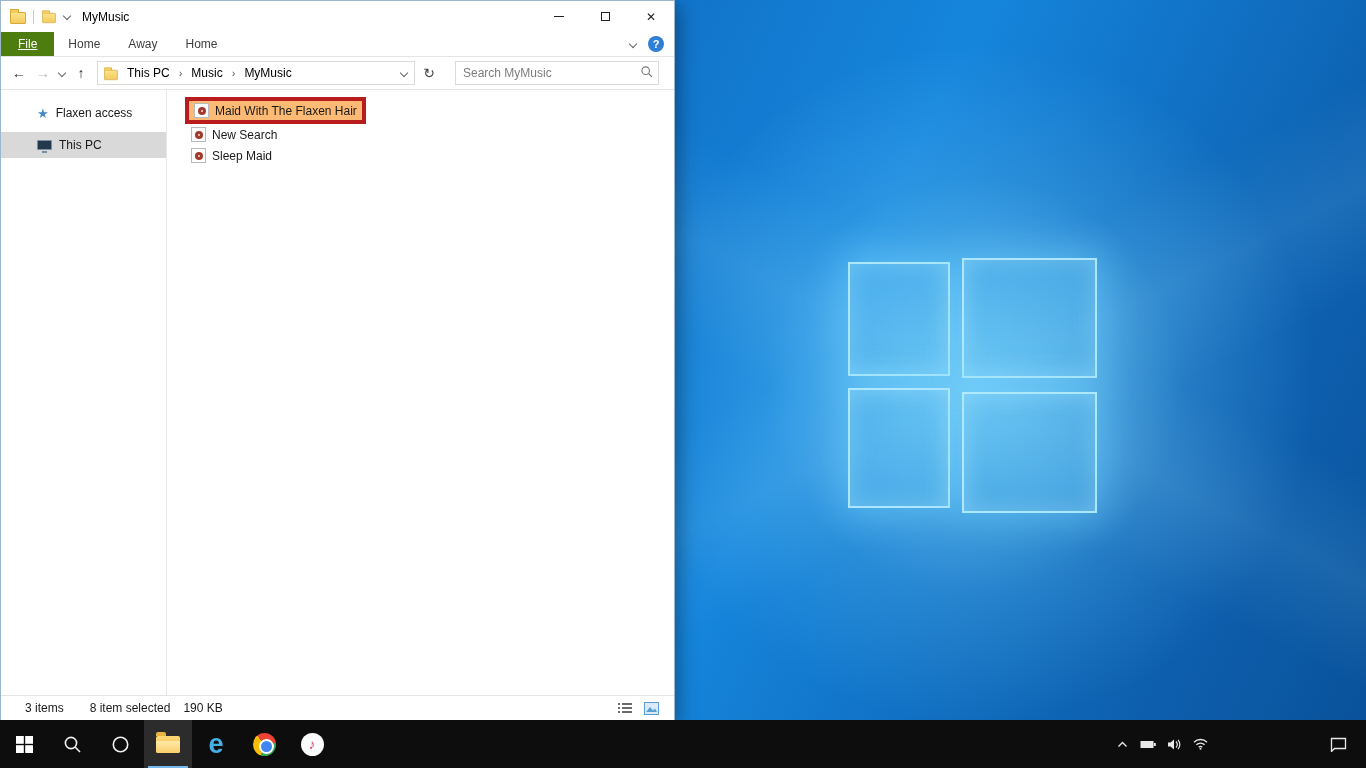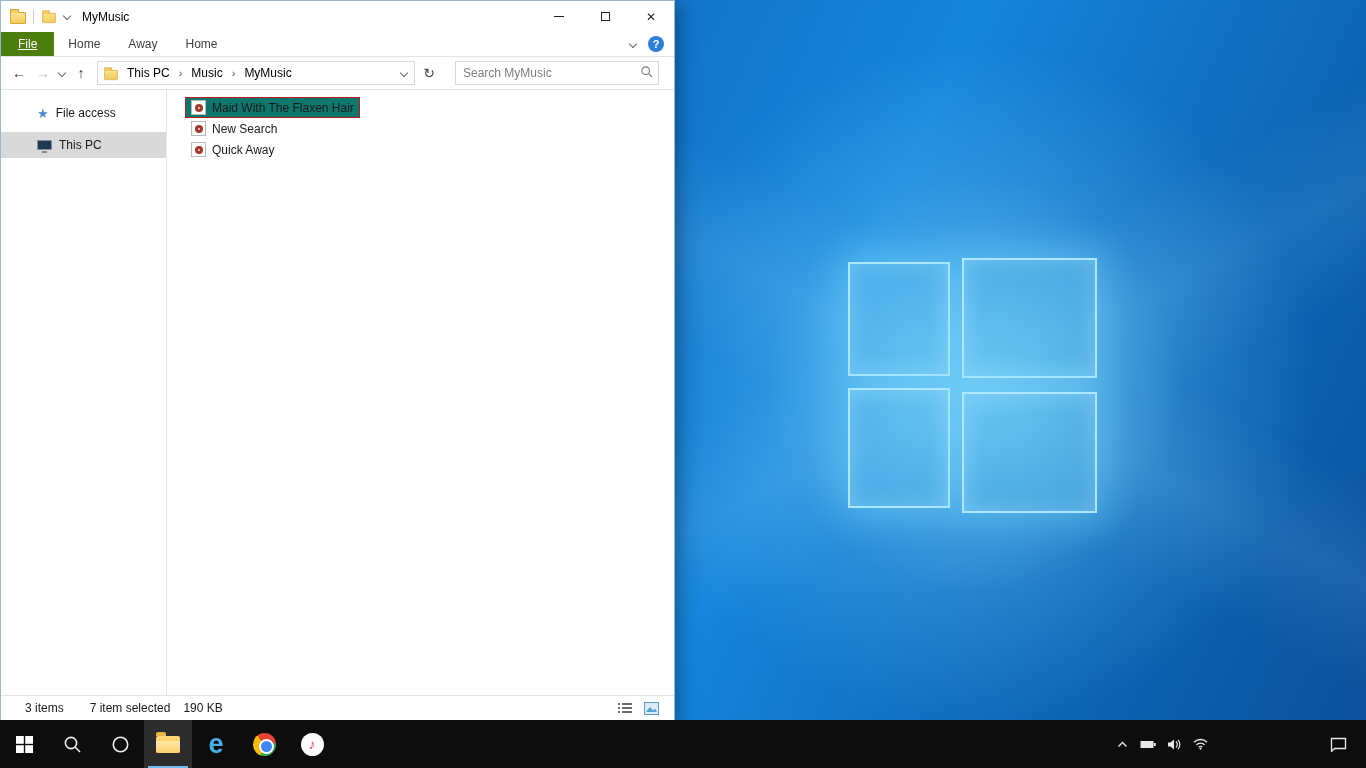--- a/index.html
+++ b/index.html
@@ -82,21 +82,21 @@
   .side-item { height:26px; display:flex; align-items:center; padding-left:36px; gap:7px; margin-bottom:6px; cursor:default; }
   .side-item.sel { background:#d9d9d9; }
   .star-ico { color:#4a88c7; font-size:13px; line-height:1; }
   .pc-ico { width:15px; height:10px; background:#22384e; border:1px solid #7d8da0; border-radius:1px; position:relative; }
   .pc-ico::after { content:""; position:absolute; left:4px; bottom:-4px; width:5px; height:2px; background:#7d8da0; box-shadow:-2px 2px 0 2px transparent; }
   .net-ico { width:15px; height:10px; background:#2f6fbe; border:1px solid #1d4f91; border-radius:1px; position:relative; }
   .net-ico::after { content:""; position:absolute; left:4px; bottom:-4px; width:5px; height:2px; background:#1d4f91; }
 
   .filearea { flex:1; padding:7px 0 0 18px; }
   .file-row { display:flex; align-items:center; gap:6px; width:fit-content; padding:2px 5px; border:1px solid transparent; margin-bottom:0; cursor:default; }
-  .file-row.sel { background:#0f766e; border:1px solid #b91c1c; }
+  .file-row.sel { background:#fdba74; border:4px solid #b91c1c; }
   .music-ico { width:15px; height:15px; background:#fff; border:1px solid #b9b9b9; display:flex; align-items:center; justify-content:center; flex:none; }
   .music-ico i { width:8px; height:8px; border-radius:50%; background:#a23b2e; display:block; position:relative; }
   .music-ico i::after { content:""; position:absolute; left:3px; top:3px; width:2px; height:2px; border-radius:50%; background:#f3dede; }
 
   
   .statusbar { height:25px; border-top:1px solid #e4e4e4; display:flex; align-items:center; padding:0 8px 0 24px; flex:none; font-size:12px; color:#1a1a1a; }
   .st-sel { margin-left:26px; }
   .st-size { margin-left:13px; }
   .st-views { margin-left:auto; display:flex; gap:8px; align-items:center; padding-right:6px; }
   .view-btn { width:18px; height:16px; display:flex; align-items:center; justify-content:center; }
@@ -196,21 +196,21 @@
               <line x1="10" y1="10" x2="13.6" y2="13.6" stroke="#777" stroke-width="1.3"></line>
             </svg>
         </span>
       </div>
     </div>
 
     <div class="winbody">
       <div class="sidebar">
         <div class="side-item">
           <span class="star-ico">★</span>
-          <span>File access</span>
+          <span>Flaxen access</span>
         </div>
         <div class="side-item sel">
           <span class="pc-ico"></span>
           <span>This PC</span>
         </div>
       </div>
 
       <div class="filearea">
         <div class="file-row sel">
           <span class="music-ico">
@@ -221,28 +221,28 @@
         <div class="file-row">
           <span class="music-ico">
               <i></i>
             </span>
           <span>New Search</span>
         </div>
         <div class="file-row">
           <span class="music-ico">
               <i></i>
             </span>
-          <span>Quick Away</span>
+          <span>Sleep Maid</span>
         </div>
       </div>
     </div>
 
     <div class="statusbar">
       <span>3 items</span>
-      <span class="st-sel">7 item selected</span>
+      <span class="st-sel">8 item selected</span>
       <span class="st-size">190 KB</span>
       <div class="st-views">
         <span class="view-btn">
           <svg width="14" height="12" viewBox="0 0 14 12">
               <g fill="#6b6b6b">
                 <rect x="0" y="1" width="2" height="2"></rect>
                 <rect x="4" y="1" width="10" height="2"></rect>
                 <rect x="0" y="5" width="2" height="2"></rect>
                 <rect x="4" y="5" width="10" height="2"></rect>
                 <rect x="0" y="9" width="2" height="2"></rect>

